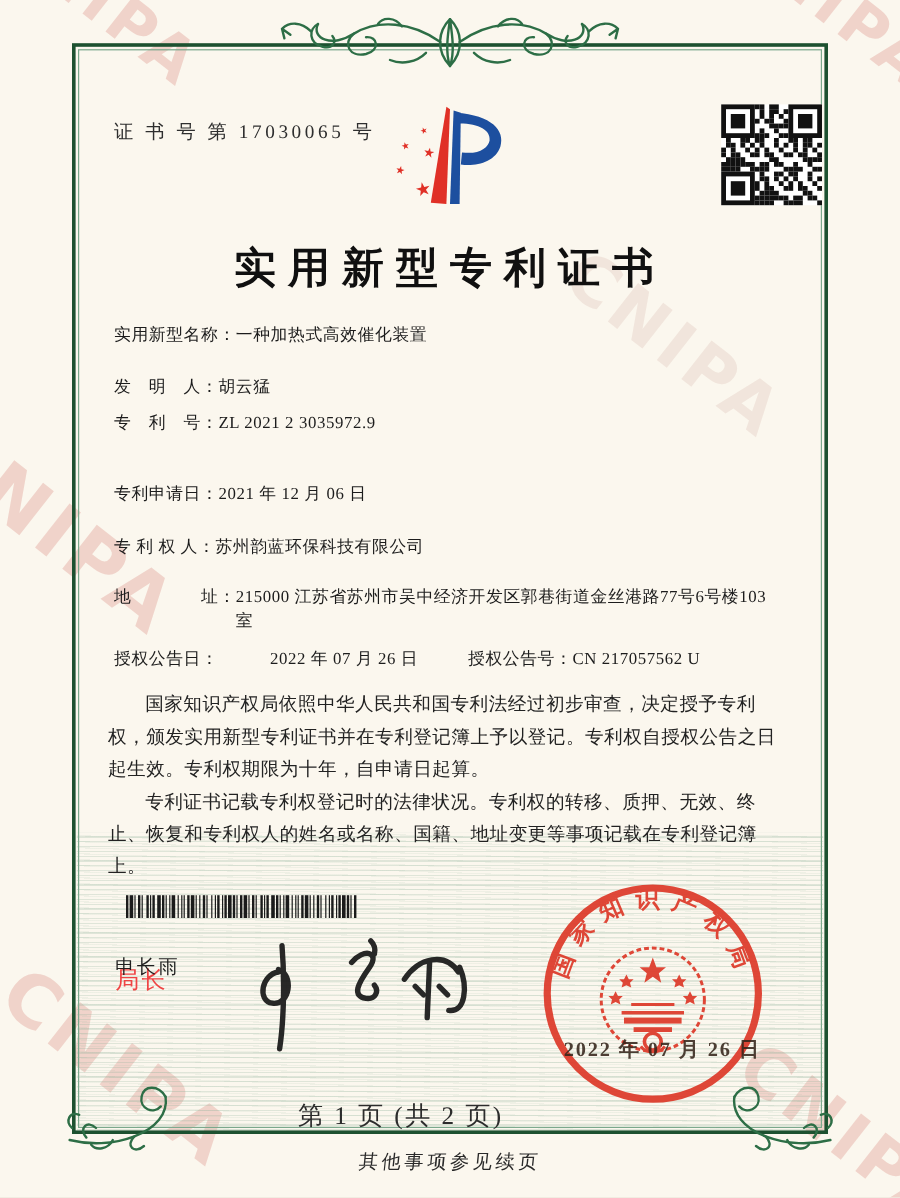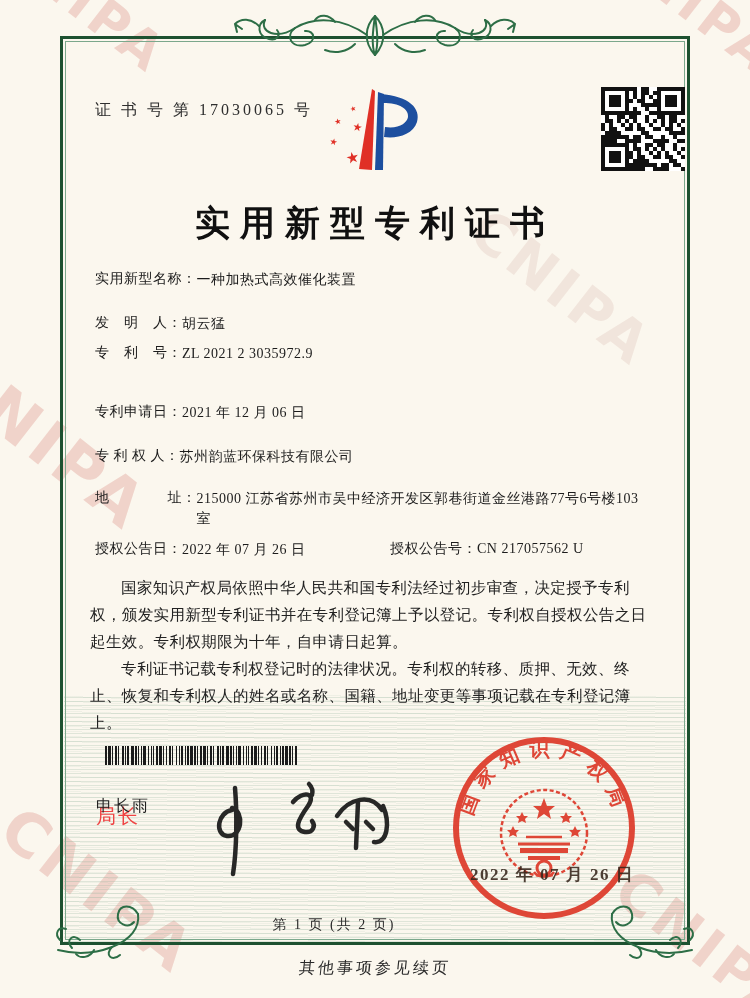--- a/index.html
+++ b/index.html
@@ -32,40 +32,40 @@
 
   .field-row{left:95px;font-size:14px;letter-spacing:0.5px;display:flex;}
   .field-row .lbl{white-space:pre;flex:0 0 auto;}
   .field-row .val{width:445px;line-height:1.45;}
   #row-name{top:270px;}
   #row-inventor{top:314px;}
   #row-patent-no{top:344px;justify-content:flex-end;}
   #row-filing-date{top:403px;}
   #row-patentee{top:447px;}
   #row-address{top:489px;}
-  #row-grant{top:540px;}
+  #row-grant{top:540px;gap:43px;}
   #grant-no-pair{position:absolute;left:295px;top:0;white-space:nowrap;}
 
   #body-text{left:90px;top:575px;width:570px;font-size:15.5px;line-height:1.74;
       letter-spacing:0.4px;color:#222;}
   #body-text p{margin:0;text-indent:2em;}
 
   #barcode{left:105px;top:746px;width:192px;height:19px;}
 
   #director-title{left:96px;top:803px;font-family:Liberation Mono, monospace;
       font-size:20px;letter-spacing:2px;color:#ef4444;}
   #director-name{left:96px;top:796px;font-family:"Liberation Sans","DejaVu Sans",sans-serif;
       font-size:16px;letter-spacing:2px;color:#1f1f1f;}
 
   #signature-svg{left:205px;top:780px;}
   #seal-svg{left:442px;top:736px;opacity:0.93;}
   #seal-date{left:452px;top:863px;width:200px;text-align:center;font-size:17px;font-weight:bold;
       letter-spacing:1.5px;color:rgba(52,36,26,0.88);z-index:6;}
 
-  #page-info{left:60px;top:916px;width:548px;text-align:center;font-size:14px;color:#2c2c2c;
+  #page-info{left:60px;top:916px;width:548px;text-align:center;font-size:21px;color:#2c2c2c;
       letter-spacing:2px;z-index:5;}
   #continuation-note{left:0;top:958px;width:750px;text-align:center;font-size:16px;
       letter-spacing:3px;color:#2a2a2a;transform:skewX(-6deg);}
 
   #qr-code{left:601px;top:87px;width:84px;height:84px;}
   #qr-code svg{display:block;}
 
   svg{overflow:visible;}
 </style>
 </head>

